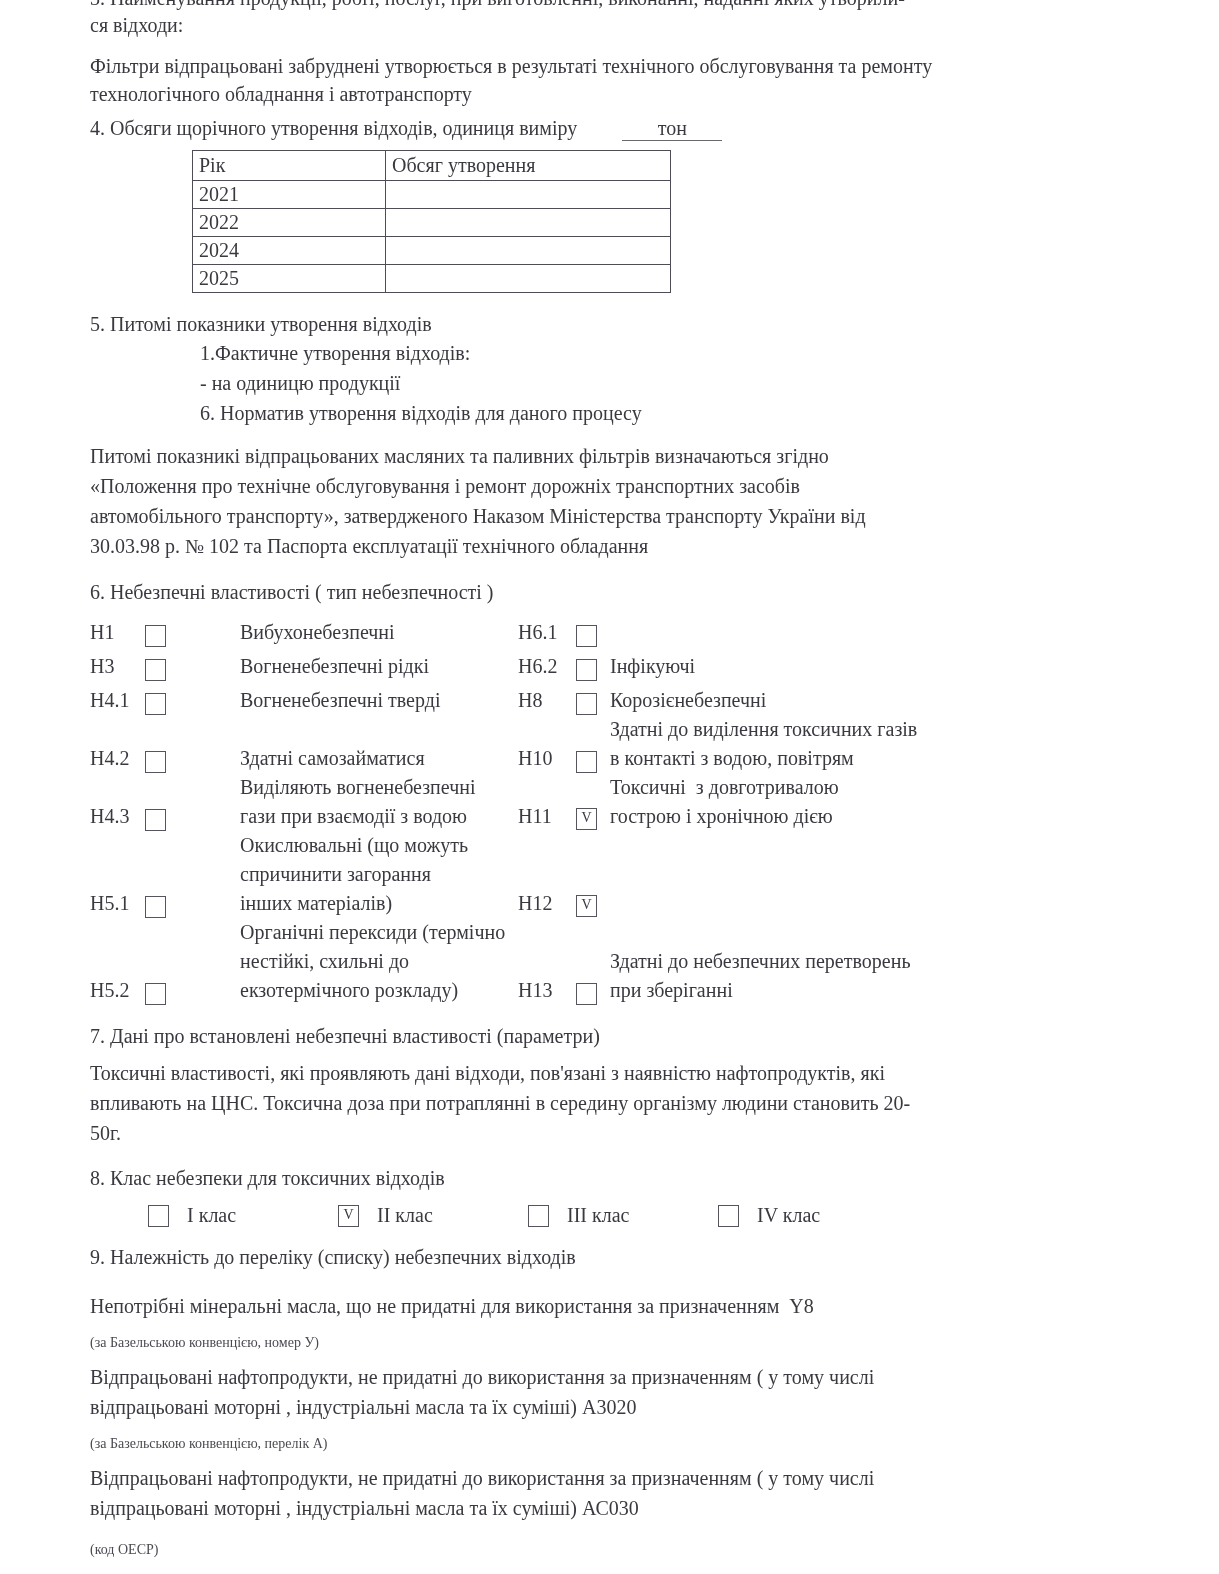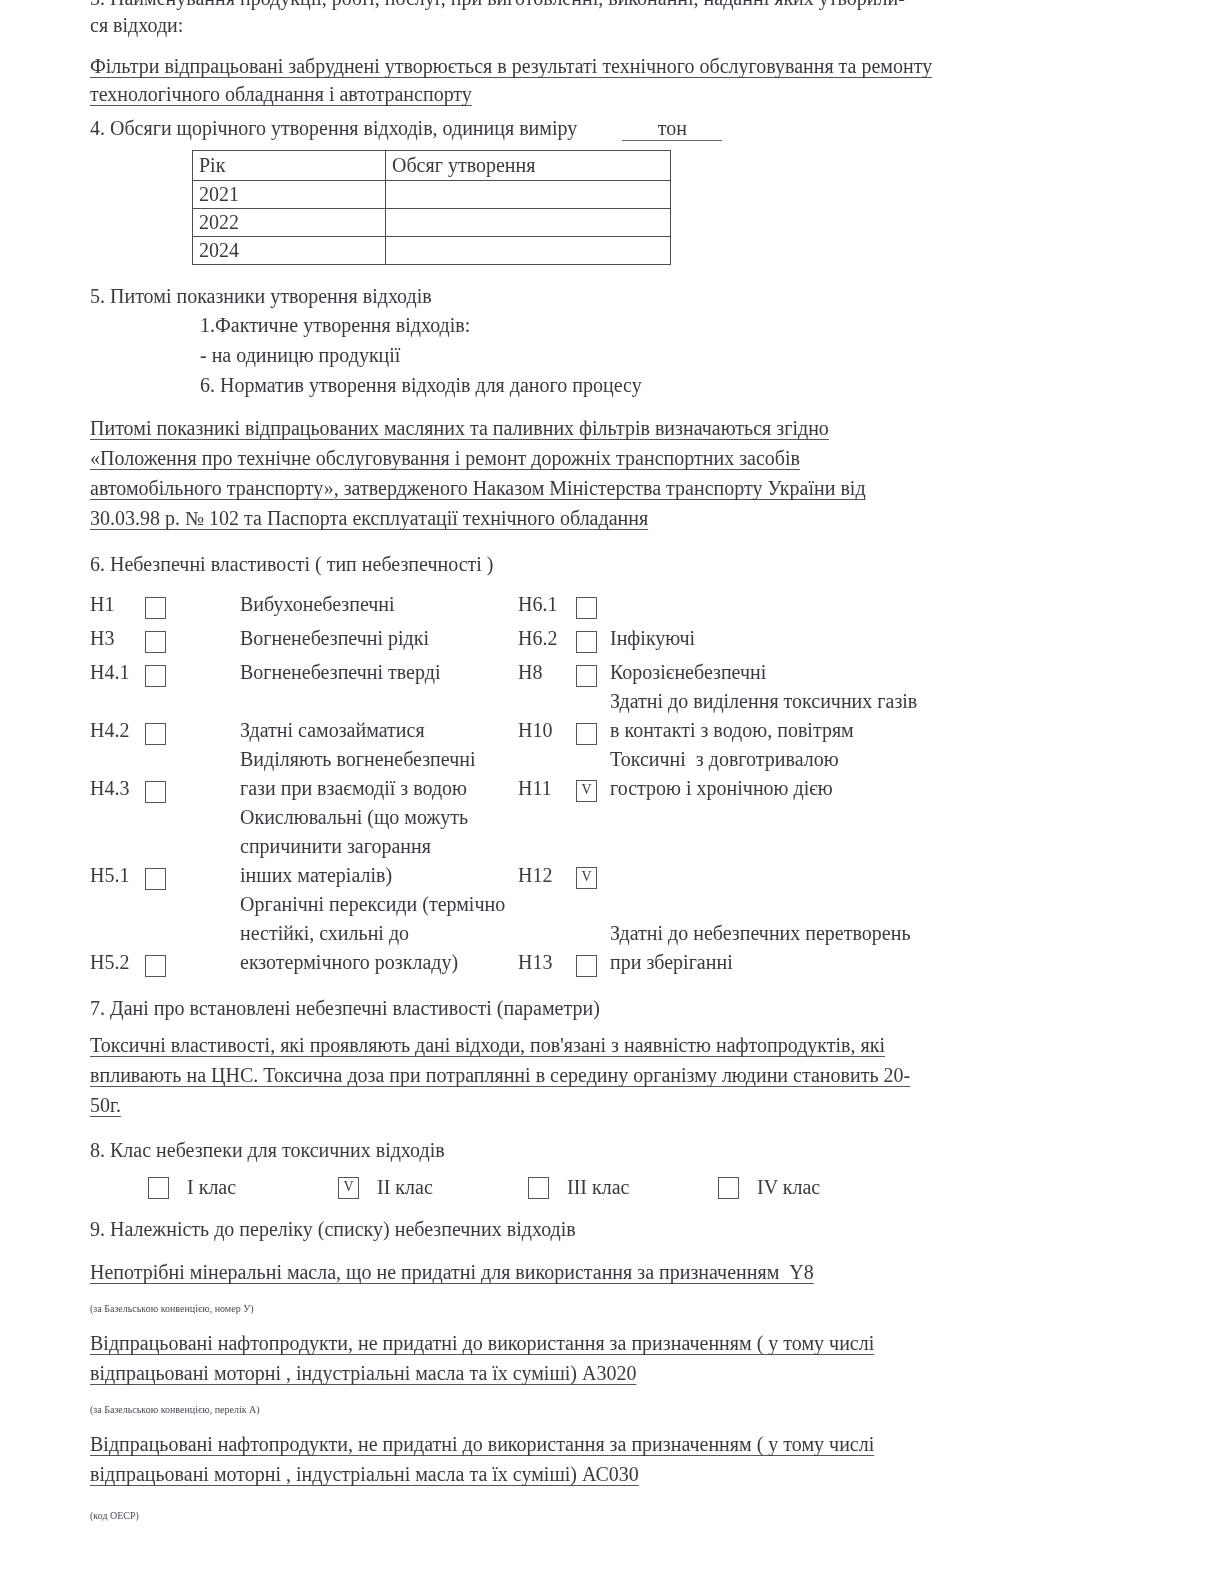--- a/index.html
+++ b/index.html
@@ -5,21 +5,21 @@
   html,body{margin:0;padding:0;}
   body{
     width:1219px;height:1574px;overflow:hidden;background:#ffffff;
     font-family:"Liberation Serif","DejaVu Serif",serif;
     color:#3a3940;font-size:20px;
   }
   .page{padding:0 60px 0 90px;width:1069px;}
   p{margin:0;}
   .line{white-space:pre;overflow:hidden;line-height:27px;}
   .cutoff-top{margin-top:-15px;}
-  .ul{text-decoration:underline;text-underline-offset:4px;text-decoration-color:#56555e;text-decoration-thickness:1.2px;}
+  .ul{text-underline-offset:4px;text-decoration-color:#56555e;text-decoration-thickness:1.2px;}
   .answer{white-space:pre-wrap;line-height:28px;margin-top:13px;}
   .item4-line{margin-top:7px;line-height:27px;}
   .unit-blank{display:inline-block;width:100px;margin-left:45px;text-align:center;border-bottom:1.5px solid #6a6970;line-height:24px;}
   
   table.vol{border-collapse:collapse;margin:8px 0 0 102px;}
   table.vol th,table.vol td{border:1.6px solid #4e4d55;height:27px;padding:0 6px;font-weight:normal;font-size:20px;text-align:left;}
   table.vol th{height:29px;}
   .col-year{width:180px;}
   .col-vol{width:272px;}
   
@@ -37,22 +37,22 @@
   .hz-label.l{flex:0 0 278px;margin-left:40px;}
   .hz-label.r{flex:1;}
   .cb{display:inline-flex;width:21px;height:22px;border:1.6px solid #56555e;background:#fff;align-items:center;justify-content:center;box-sizing:border-box;}
   .cb .mk{font-size:14px;line-height:14px;color:#3a3940;transform:translateY(-1px);}
   
   .item7-answer{white-space:pre-wrap;line-height:30px;margin-top:8px;}
   
   .class-row{display:flex;align-items:flex-start;margin:12px 0 0 58px;column-gap:14px;}
   .class-opt{display:flex;align-items:center;column-gap:18px;width:176px;}
   
-  .entry{white-space:pre-wrap;line-height:30px;margin-top:14px;}
-  .small-note{font-size:10px;color:#4b4a52;margin-top:12px;line-height:20px;}
+  .entry{white-space:pre-wrap;line-height:30px;margin-top:20px;}
+  .small-note{font-size:14px;color:#4b4a52;margin-top:12px;line-height:20px;}
   .gap8{margin-top:9px;}
   .gap16{margin-top:17px;}
 </style>
 </head>
 <body>
 
 <div class="page">
 
   <p class="line cutoff-top">3. Найменування продукції, робіт, послуг, при виготовленні, виконанні, наданні яких утворили-</p>
   <p class="line">ся відходи:</p>
@@ -75,20 +75,24 @@
         <td></td>
       </tr>
       <tr>
         <td>2022</td>
         <td></td>
       </tr>
       <tr>
         <td>2024</td>
         <td></td>
       </tr>
+      <tr>
+        <td>2025</td>
+        <td></td>
+      </tr>
     </tbody>
   </table>
 
   <p class="sec-title">5. Питомі показники утворення відходів</p>
   <p class="sub">1.Фактичне утворення відходів:</p>
   <p class="sub">- на одиницю продукції</p>
   <p class="sub">6. Норматив утворення відходів для даного процесу</p>
 
   <p class="note ul">Питомі показникі відпрацьованих масляних та паливних фільтрів визначаються згідно
 «Положення про технічне обслуговування і ремонт дорожніх транспортних засобів

